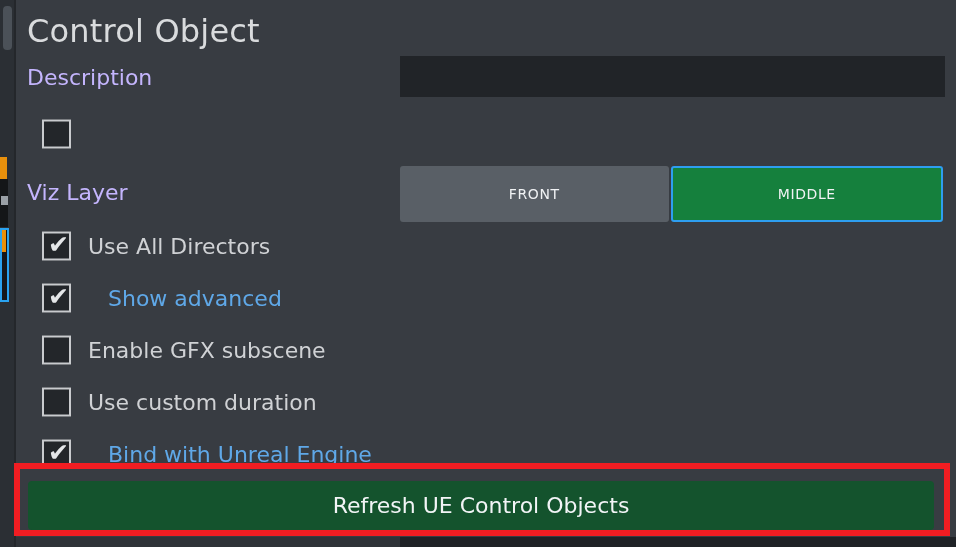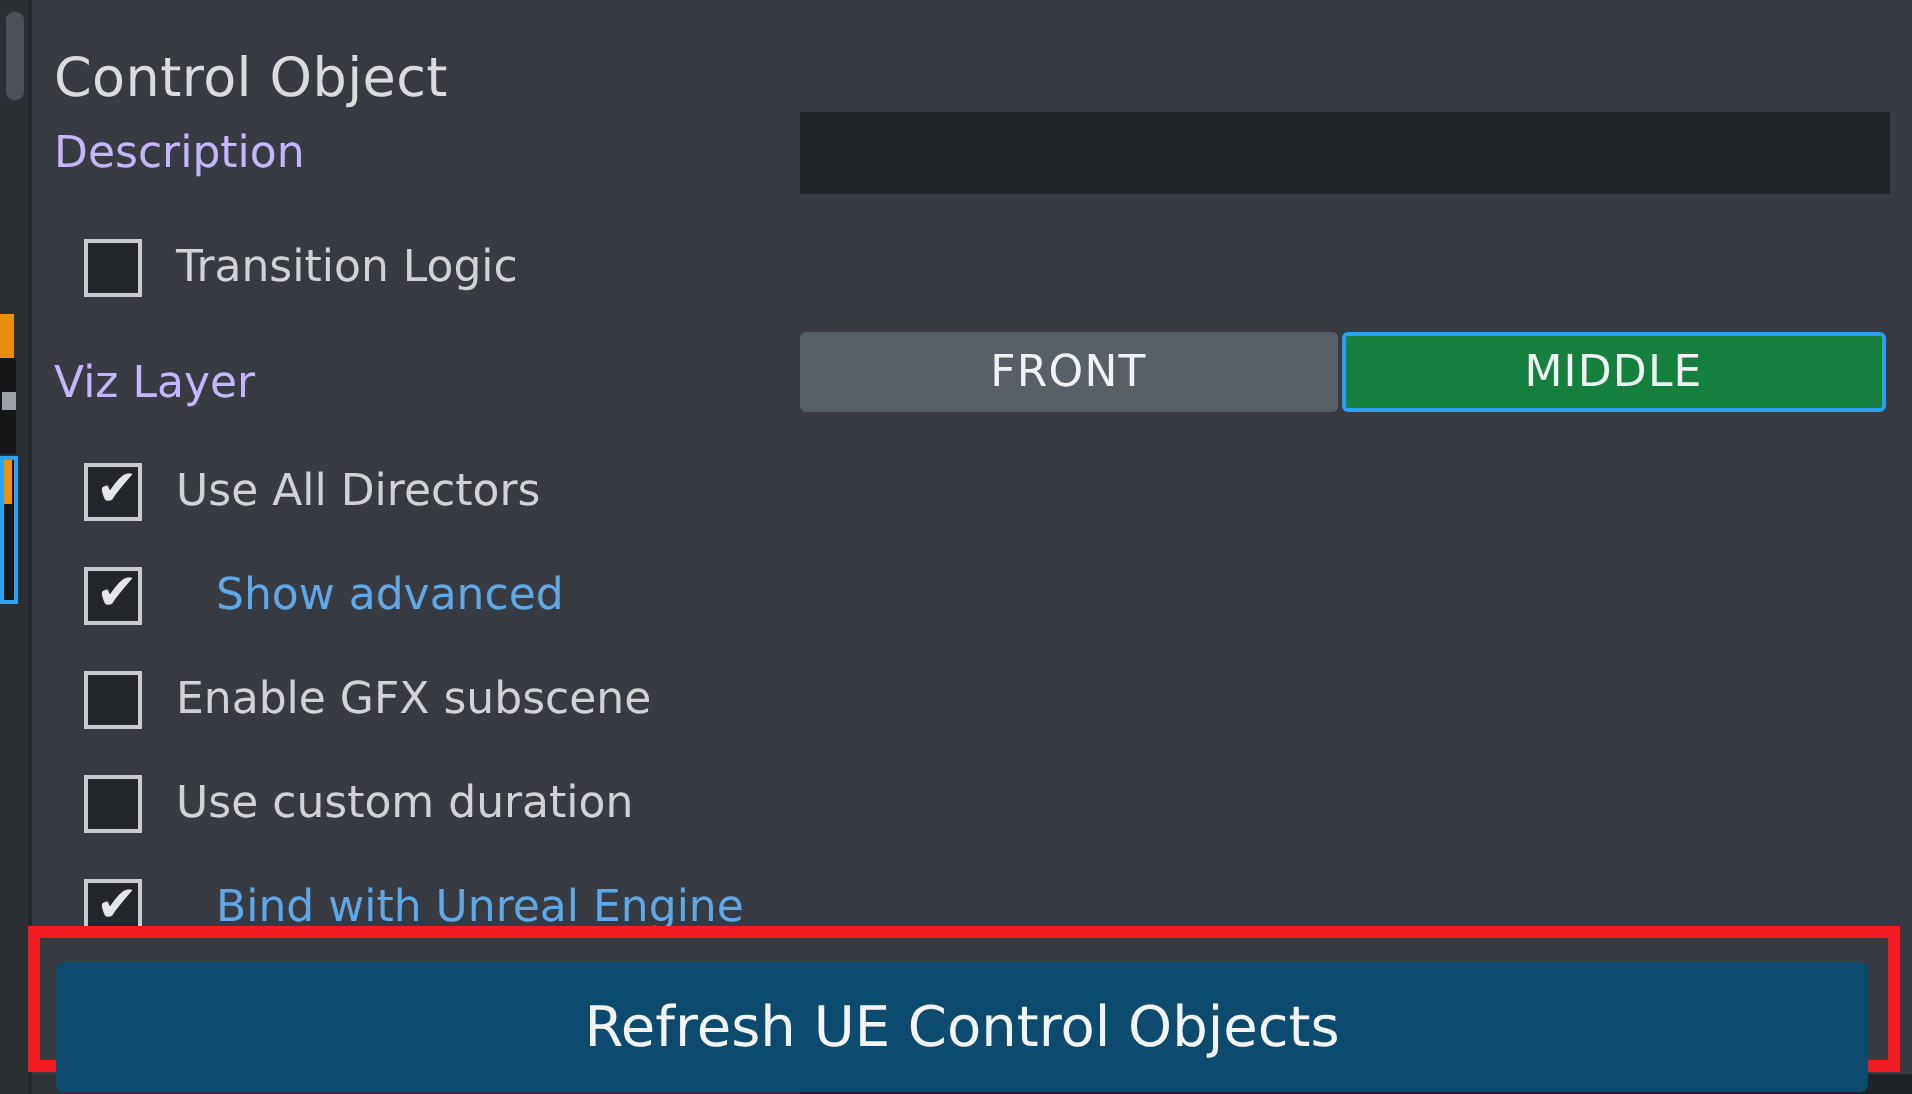--- a/index.html
+++ b/index.html
@@ -90,22 +90,22 @@
     position: absolute;
     left: 16px; top: 0;
     width: 940px;
     height: 547px;
     background: #383c42;
   }
 
   #panel-header {
     position: absolute;
     left: 11px;
-    top: 24px;
-    font-size: 27px;
+    top: 12px;
+    font-size: 32px;
     color: #d9dbdd;
     letter-spacing: .2px;
     white-space: nowrap;
   }
 
   .row {
     position: absolute;
     left: 0;
     width: 940px;
     height: 52px;
@@ -174,24 +174,24 @@
   #viz-group {
     position: absolute;
     left: 384px;
     top: 166px;
     width: 545px;
     height: 48px;
     display: flex;
   }
   .seg-btn {
     flex: 1;
-    height: 40px;
+    height: 56px;
     background: #595f66;
     color: #f0f2f4;
-    font-size: 22px;
+    font-size: 14px;
     letter-spacing: .6px;
     display: flex;
     align-items: center;
     justify-content: center;
     box-sizing: border-box;
     border: none;
     border-radius: 3px;
     cursor: pointer;
     font-family: "DejaVu Sans", "Liberation Sans", sans-serif;
   }
@@ -210,24 +210,24 @@
     height: 73px;
     border: 6px solid #f11d22;
     box-sizing: border-box;
     z-index: 20;
   }
   #refresh-btn {
     position: absolute;
     left: 8px;
     top: 12px;
     width: 906px;
-    height: 65px;
-    background: #0c4a6e;
+    height: 49px;
+    background: #14532d;
     color: #f2f4f6;
-    font-size: 28px;
+    font-size: 22px;
     border: none;
     border-radius: 4px;
     cursor: pointer;
     font-family: "DejaVu Sans", "Liberation Sans", sans-serif;
   }
   #bottom-strip {
     position: absolute;
     left: 16px;
     top: 537px;
     width: 940px;
@@ -262,21 +262,20 @@
 
   <div id="panel-header">Control Object</div>
 
   <div class="row" style="top:51px;">
     <span class="row-label">Description</span>
   </div>
   <input id="desc-input" type="text" placeholder="" style="">
 
   <div class="row" style="top:108px;">
     <span class="cbox"></span>
-    <span class="cbox-label">Transition Logic</span>
   </div>
 
   <div class="row" style="top:166px;">
     <span class="row-label">Viz Layer</span>
   </div>
   <div id="viz-group">
     <button class="seg-btn">FRONT</button>
     <span class="seg-gap"></span>
     <button class="seg-btn active">MIDDLE</button>
     <span class="seg-gap"></span>

